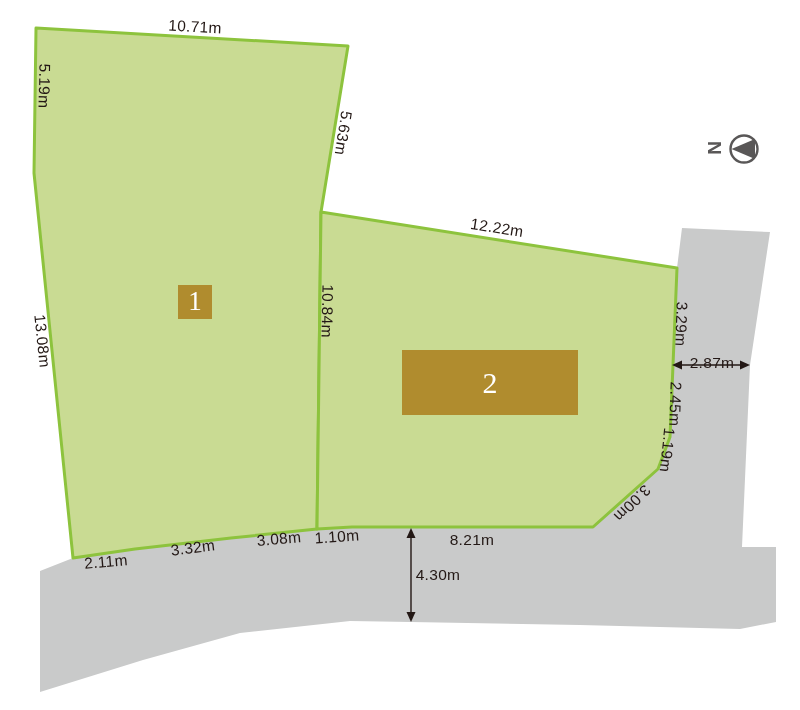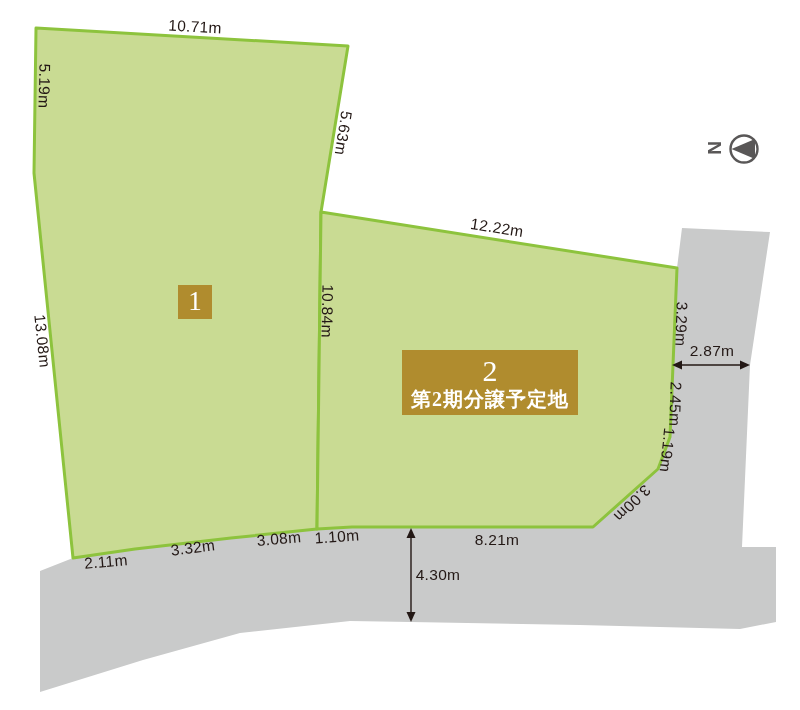--- a/index.html
+++ b/index.html
@@ -75,34 +75,33 @@
     </g>
   </svg>
 
   <div class="dim" style="left:195px;top:27px;--r:3deg">10.71m</div>
   <div class="dim" style="left:44px;top:86px;--r:91deg">5.19m</div>
   <div class="dim" style="left:42px;top:341px;--r:84deg">13.08m</div>
   <div class="dim" style="left:343px;top:133px;--r:99deg">5.63m</div>
   <div class="dim" style="left:497px;top:228px;--r:9deg">12.22m</div>
   <div class="dim" style="left:327px;top:311px;--r:91deg">10.84m</div>
   <div class="dim" style="left:681px;top:324px;--r:92deg">3.29m</div>
-  <div class="dim" style="left:712px;top:351px;--r:0deg">2.87m</div>
+  <div class="dim" style="left:712px;top:363px;--r:0deg">2.87m</div>
   <div class="dim" style="left:675px;top:404px;--r:92deg">2.45m</div>
   <div class="dim" style="left:667px;top:450px;--r:96deg">1.19m</div>
   <div class="dim" style="left:632px;top:503px;--r:135deg">3.00m</div>
-  <div class="dim" style="left:497px;top:540px;--r:0deg">8.21m</div>
+  <div class="dim" style="left:472px;top:540px;--r:0deg">8.21m</div>
   <div class="dim" style="left:438px;top:575px;--r:0deg">4.30m</div>
   <div class="dim" style="left:337px;top:537px;--r:-4deg">1.10m</div>
   <div class="dim" style="left:279px;top:539px;--r:-5deg">3.08m</div>
   <div class="dim" style="left:193px;top:548px;--r:-7deg">3.32m</div>
   <div class="dim" style="left:106px;top:562px;--r:-5deg">2.11m</div>
 
   <div class="badge badge1">
     <span class="num">1</span>
   </div>
   <div class="badge badge2">
     <span class="num">2</span>
-    <span class="note">第2期分譲予定地</span>
   </div>
 
   <div class="north-n">N</div>
 
 </div>
 
 </body></html>

